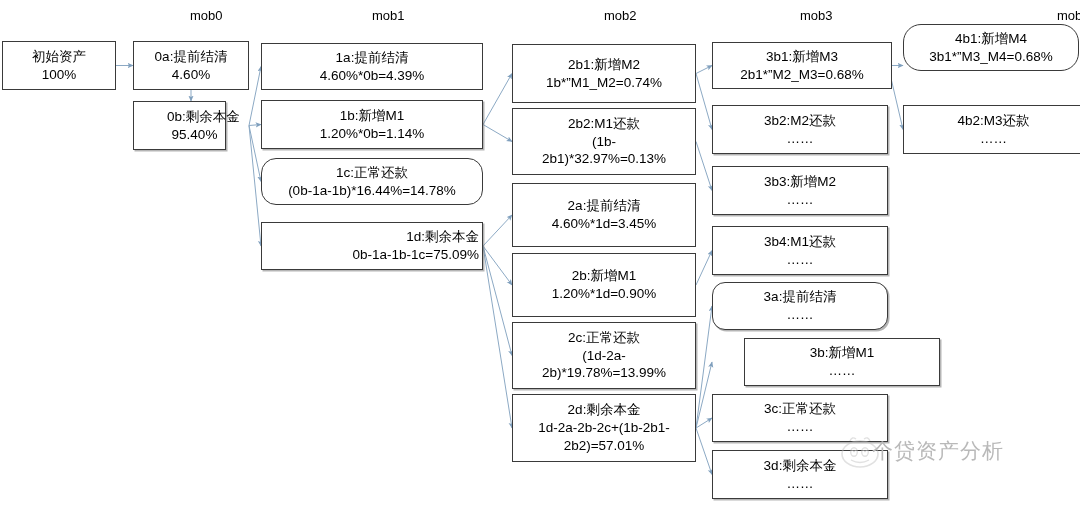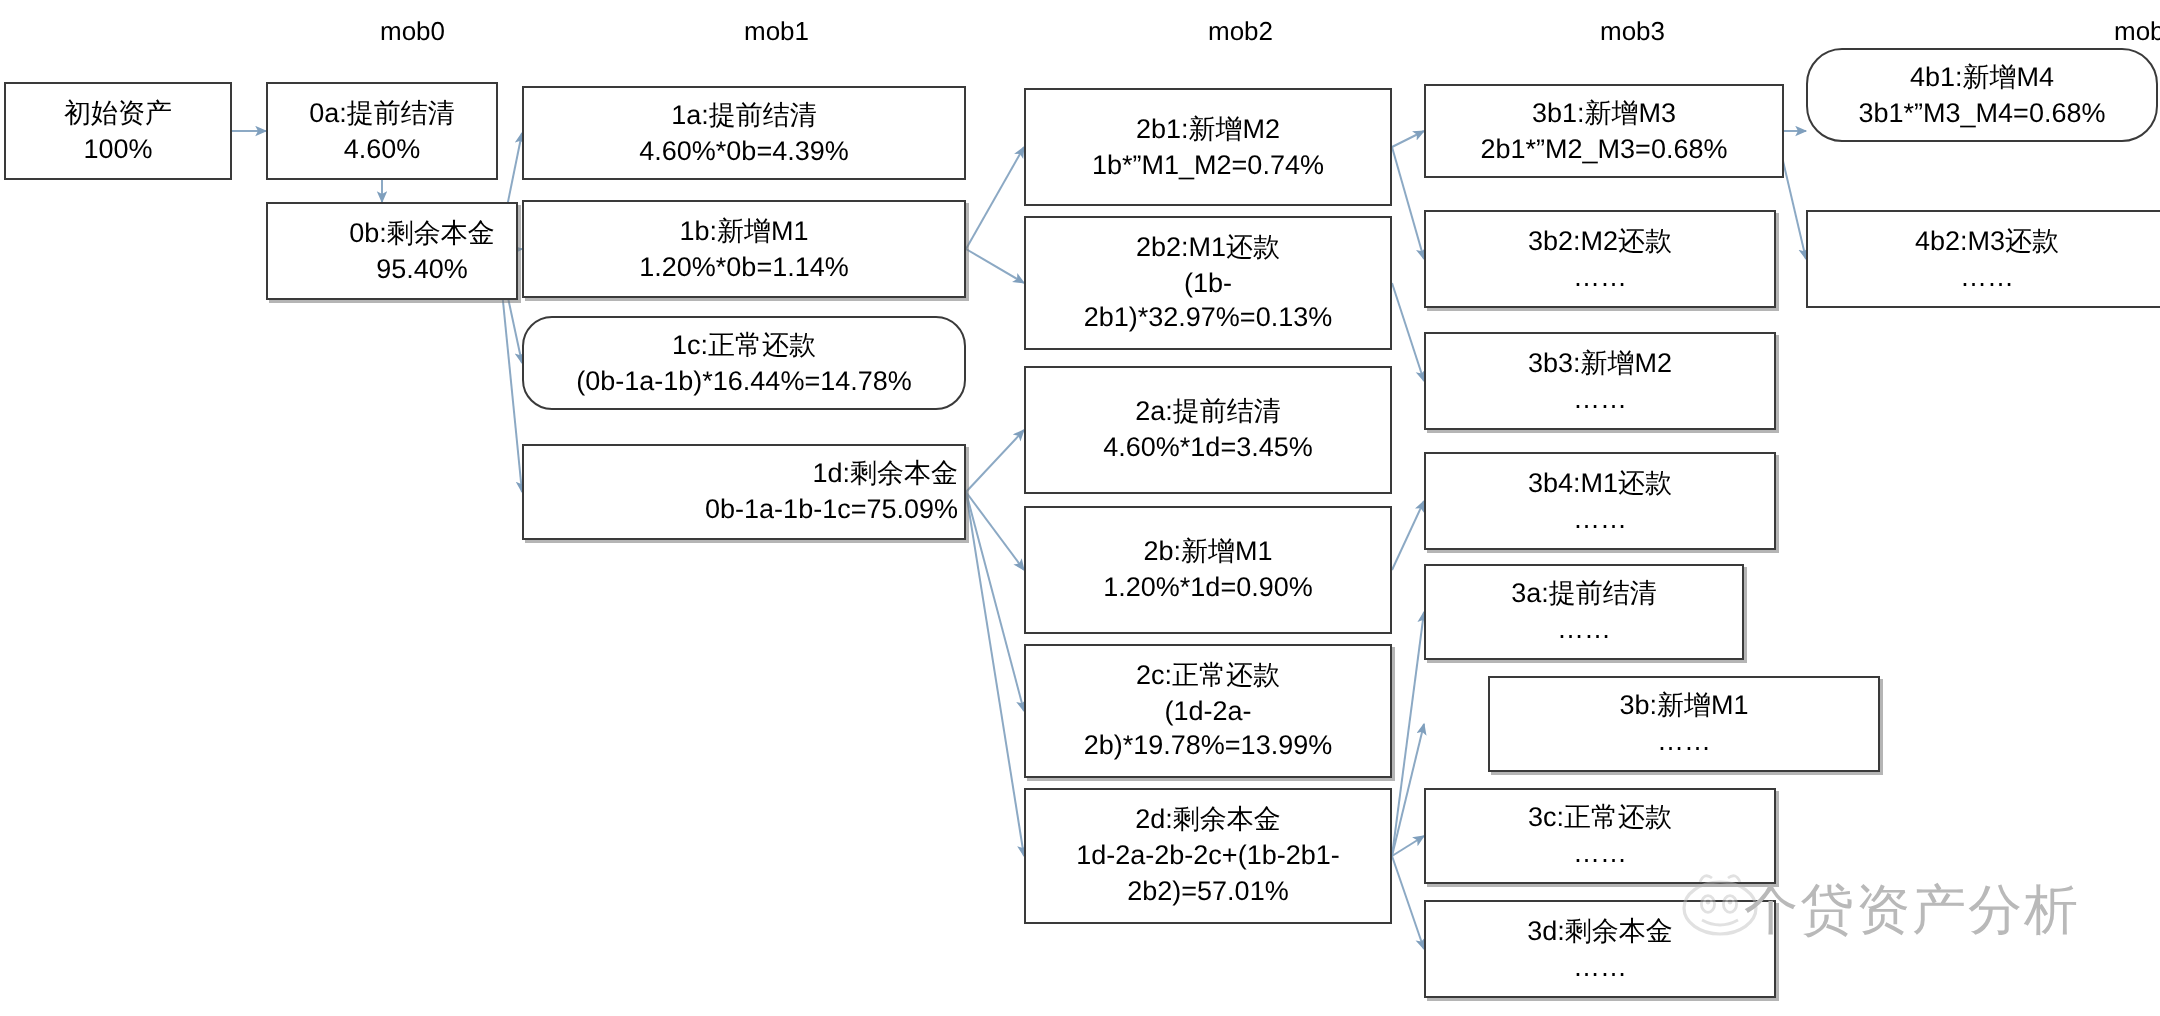--- a/index.html
+++ b/index.html
@@ -65,21 +65,21 @@
   .wm {
     position: absolute;
     z-index: 5;
     pointer-events: none;
     opacity: 0.45;
   }
   .wm-text {
     position: absolute;
     left: 872px;
     top: 437px;
-    font-size: 27px;
+    font-size: 21px;
     color: #b9b9b9;
     font-family: "DejaVu Sans", sans-serif;
     white-space: nowrap;
     letter-spacing: 1px;
     z-index: 5;
     pointer-events: none;
   }
 </style>
 </head>
 <body>
@@ -128,21 +128,21 @@
 
   <div id="nodes">
       <div class="node" id="node-init" style="left: 2px; top: 41px; width: 114px; height: 49px;">
         <span class="ln">初始资产</span>
         <span class="ln">100%</span>
       </div>
       <div class="node" id="node-0a" style="left: 133px; top: 41px; width: 116px; height: 49px;">
         <span class="ln">0a:提前结清</span>
         <span class="ln">4.60%</span>
       </div>
-      <div class="node shadow" id="node-0b" style="left: 133px; top: 101px; width: 126px; height: 49px; padding-left: 33px;">
+      <div class="node shadow" id="node-0b" style="left: 133px; top: 101px; width: 93px; height: 49px; padding-left: 33px;">
         <span class="ln">0b:剩余本金</span>
         <span class="ln">95.40%</span>
       </div>
       <div class="node" id="node-1a" style="left: 261px; top: 43px; width: 222px; height: 47px;">
         <span class="ln">1a:提前结清</span>
         <span class="ln">4.60%*0b=4.39%</span>
       </div>
       <div class="node shadow" id="node-1b" style="left: 261px; top: 100px; width: 222px; height: 49px;">
         <span class="ln">1b:新增M1</span>
         <span class="ln">1.20%*0b=1.14%</span>
@@ -191,21 +191,21 @@
         <span class="ln">……</span>
       </div>
       <div class="node shadow" id="node-3b3" style="left: 712px; top: 166px; width: 176px; height: 49px; justify-content: center;">
         <span class="ln">3b3:新增M2</span>
         <span class="ln">……</span>
       </div>
       <div class="node shadow" id="node-3b4" style="left: 712px; top: 226px; width: 176px; height: 49px;">
         <span class="ln">3b4:M1还款</span>
         <span class="ln">……</span>
       </div>
-      <div class="node shadow" id="node-3a" style="left: 712px; top: 282px; width: 160px; height: 48px;">
+      <div class="node shadow" id="node-3a" style="left: 712px; top: 282px; width: 176px; height: 48px; border-radius: 13px;">
         <span class="ln">3a:提前结清</span>
         <span class="ln">……</span>
       </div>
       <div class="node shadow" id="node-3b" style="left: 744px; top: 338px; width: 196px; height: 48px;">
         <span class="ln">3b:新增M1</span>
         <span class="ln">……</span>
       </div>
       <div class="node shadow" id="node-3c" style="left: 712px; top: 394px; width: 176px; height: 48px;">
         <span class="ln">3c:正常还款</span>
         <span class="ln">……</span>

